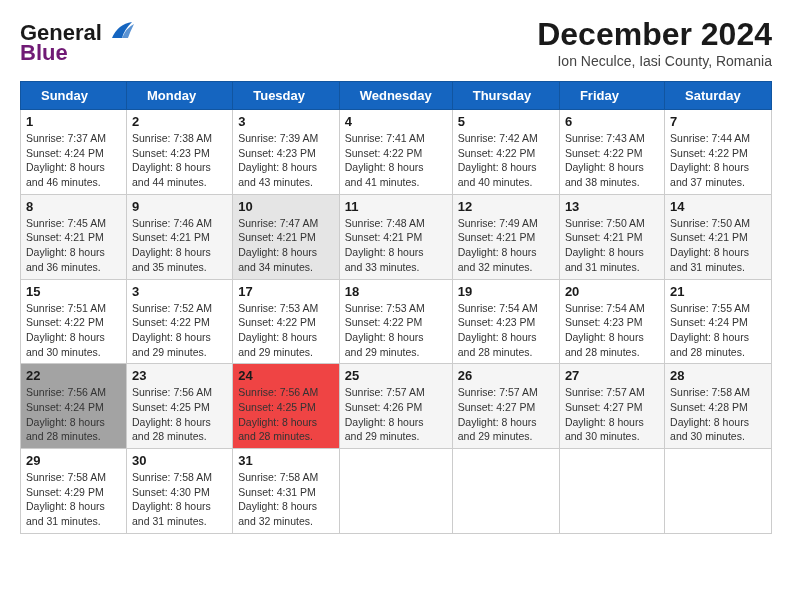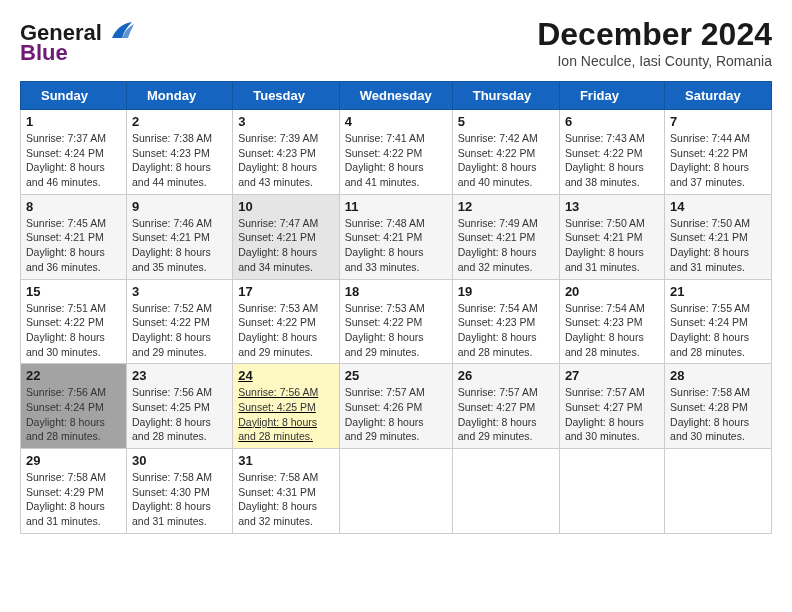--- a/index.html
+++ b/index.html
@@ -199,21 +199,21 @@
       </tr>
       <tr>
         <td style="background: #a3a3a3; margin-top: 23px;">
           <span class="day-number">22</span>
           <div class="day-info">Sunrise: 7:56 AM<br>Sunset: 4:24 PM<br>Daylight: 8 hours<br>and 28 minutes.</div>
         </td>
         <td style="background: rgb(245, 245, 245);">
           <span class="day-number">23</span>
           <div class="day-info">Sunrise: 7:56 AM<br>Sunset: 4:25 PM<br>Daylight: 8 hours<br>and 28 minutes.</div>
         </td>
-        <td style="background: #fef9c3; text-decoration: underline;">
+        <td style="background: #ef4444;">
           <span class="day-number">24</span>
           <div class="day-info">Sunrise: 7:56 AM<br>Sunset: 4:25 PM<br>Daylight: 8 hours<br>and 28 minutes.</div>
         </td>
         <td style="background: rgb(245, 245, 245);">
           <span class="day-number">25</span>
           <div class="day-info">Sunrise: 7:57 AM<br>Sunset: 4:26 PM<br>Daylight: 8 hours<br>and 29 minutes.</div>
         </td>
         <td style="background: rgb(245, 245, 245);">
           <span class="day-number">26</span>
           <div class="day-info">Sunrise: 7:57 AM<br>Sunset: 4:27 PM<br>Daylight: 8 hours<br>and 29 minutes.</div>

